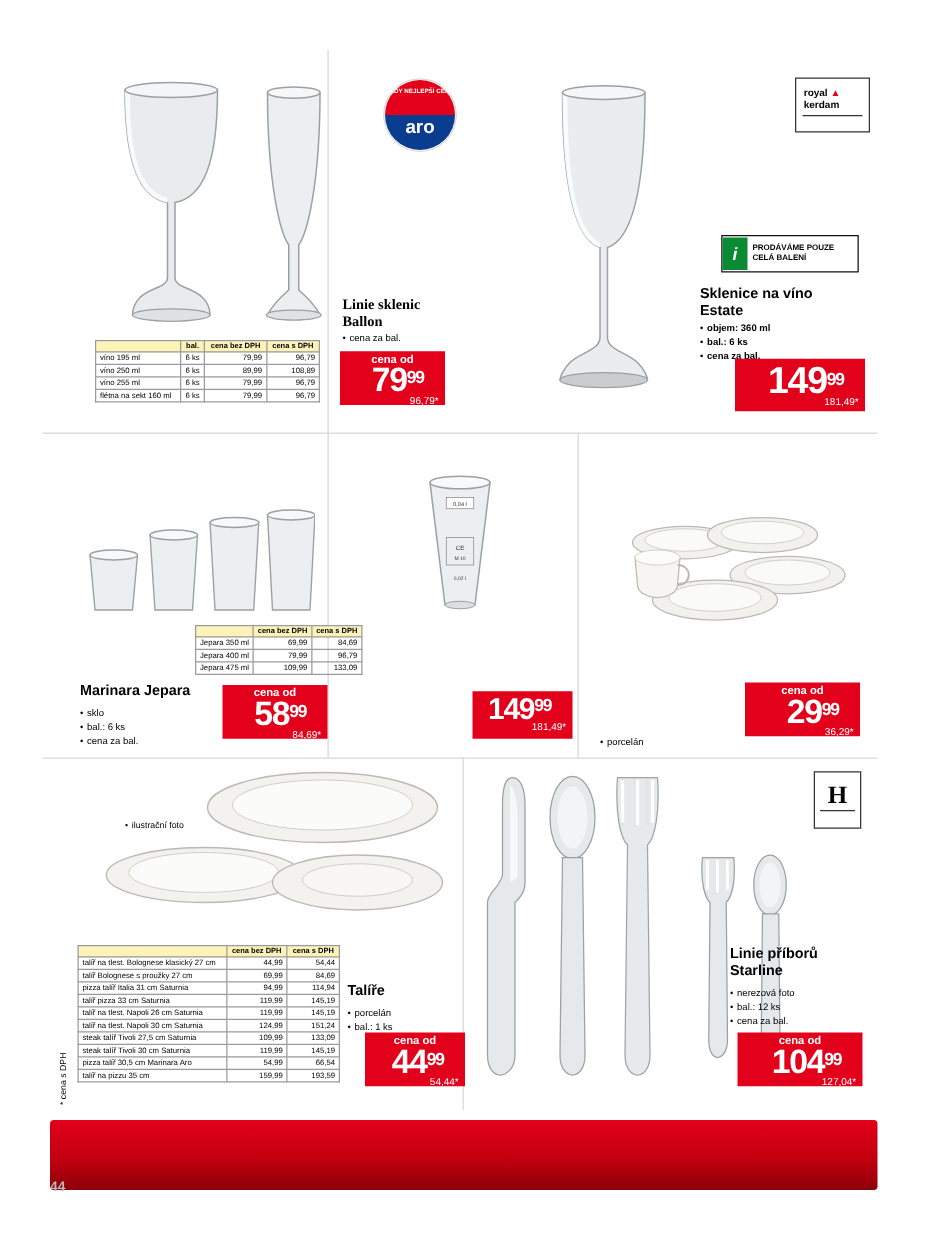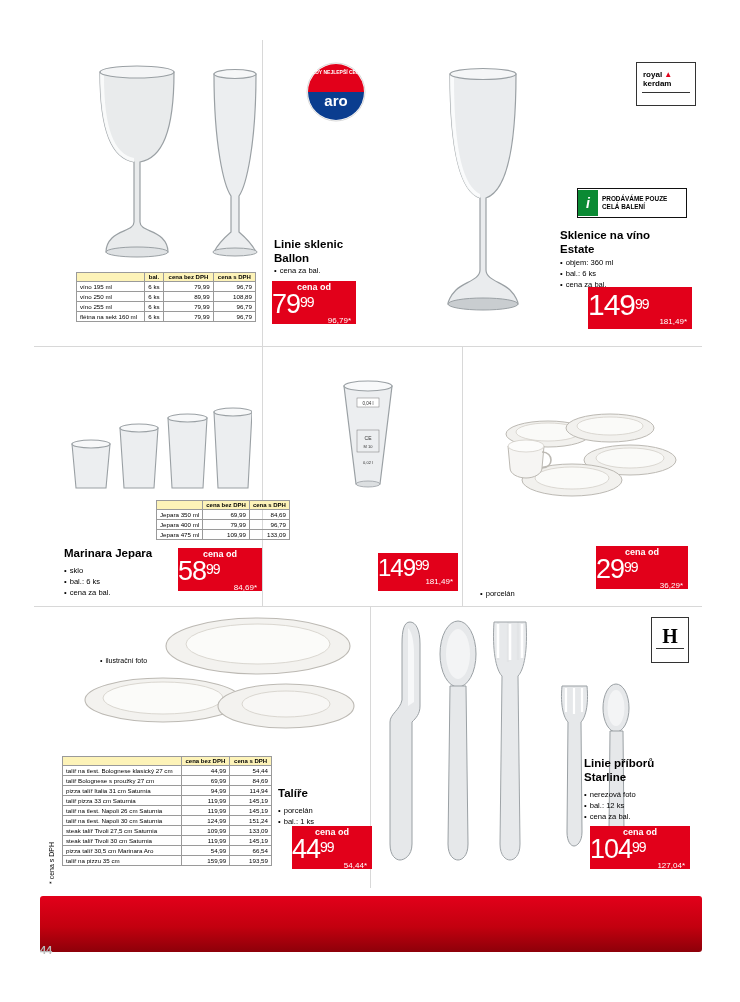--- a/index.html
+++ b/index.html
@@ -11,21 +11,21 @@
   .hline{position:absolute;height:1px;background:#d8d8d8;}
 
   
   .prod-title{font-size:11.5px;font-weight:bold;line-height:1.22;}
   .bullets{font-size:7.6px;line-height:1.45;margin-top:3px;}
   .bullets div:before{content:"\2022";margin-right:3px;}
 
   
   .pricebox{position:absolute;background:#e2001a;color:#fff;}
   .pricebox .cenaod{font-size:9px;font-weight:bold;text-align:center;line-height:1.1;padding-top:2px;}
-  .pricebox .main{font-weight:normal;letter-spacing:-1px;line-height:0.88;padding-right:17px;}
+  .pricebox .main{font-weight:bold;letter-spacing:-1px;line-height:0.88;text-align:right;padding-right:17px;}
   .pricebox .big{font-size:27px;}
   .pricebox .cents{font-size:14px;vertical-align:super;}
   .pricebox .sub{font-size:8px;text-align:right;padding-right:5px;line-height:1;}
   .pricebox.big-red .big{font-size:30px;}
 
   
   table.spec{border-collapse:collapse;font-size:6.2px;}
   table.spec td,table.spec th{border:1px solid #9a9a9a;padding:1px 3px;text-align:left;white-space:nowrap;}
   table.spec thead th{background:#fdf3b8;font-weight:bold;text-align:center;font-size:6px;}
   table.spec td.num{text-align:right;}
@@ -92,21 +92,21 @@
     <ellipse cx="65" cy="10" rx="37" ry="6" fill="#f4f5f6" stroke="#9aa0a4" stroke-width="1.2"></ellipse>
     <ellipse cx="65" cy="190" rx="31" ry="5" fill="#dfe2e4" stroke="#9aa0a4" stroke-width="1"></ellipse>
   </svg>
 
   <svg class="glass" style="left:196px;top:66px;width:78px;height:196px;" viewBox="0 0 78 196">
     <path d="M18 8 C18 80 28 120 35 130 L35 166 C28 172 22 178 18 186 L60 186 C56 178 50 172 43 166 L43 130 C50 120 60 80 60 8 Z" fill="#eceef0" stroke="#9aa0a4" stroke-width="1.2"></path>
     <ellipse cx="39" cy="8" rx="21" ry="4.5" fill="#f6f7f8" stroke="#9aa0a4" stroke-width="1.2"></ellipse>
     <ellipse cx="39" cy="186" rx="22" ry="4" fill="#dfe2e4" stroke="#9aa0a4" stroke-width="1"></ellipse>
   </svg>
 
-  <div style="position:absolute;left:274px;top:237px;width:115px;" class="prod-title">
+  <div style="position:absolute;left:274px;top:237px;width:115px;font-family:Liberation Serif, serif;" class="prod-title">
     <div>Linie sklenic</div>
     <div>Ballon</div>
   </div>
   <div style="position:absolute;left:274px;top:262px;" class="bullets">
     <div>cena za bal.</div>
   </div>
 
   <table class="spec" style="position:absolute;left:76px;top:272px;width:180px;">
     <thead>
       <tr>
@@ -162,21 +162,21 @@
     <div class="txt">
       <div>PRODÁVÁME POUZE</div>
       <div>CELÁ BALENÍ</div>
     </div>
   </div>
 
   <div style="position:absolute;left:560px;top:228px;width:130px;" class="prod-title">
     <div>Sklenice na víno</div>
     <div>Estate</div>
   </div>
-  <div style="position:absolute;left:560px;top:254px;" class="bullets">
+  <div style="position:absolute;left:560px;top:254px;font-weight:bold;" class="bullets">
     <div>objem: 360 ml</div>
     <div>bal.: 6 ks</div>
     <div>cena za bal.</div>
   </div>
 
   <div class="pricebox big-red" style="left:588px;top:287px;width:104px;height:42px;">
     <div class="main" style="padding-top:5px;"><span class="big">149</span><span class="cents">99</span></div>
     <div class="sub">181,49*</div>
   </div>
 

